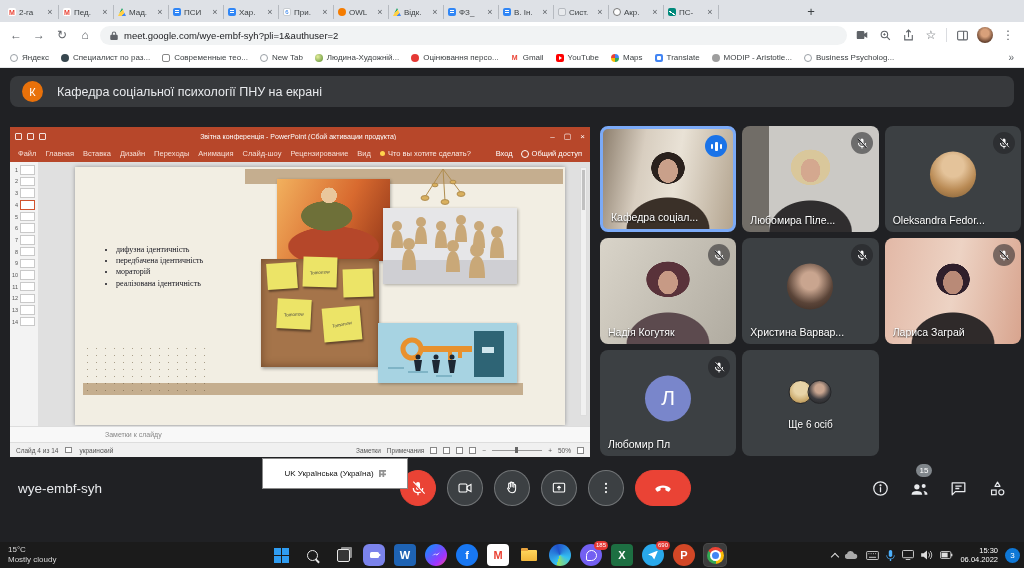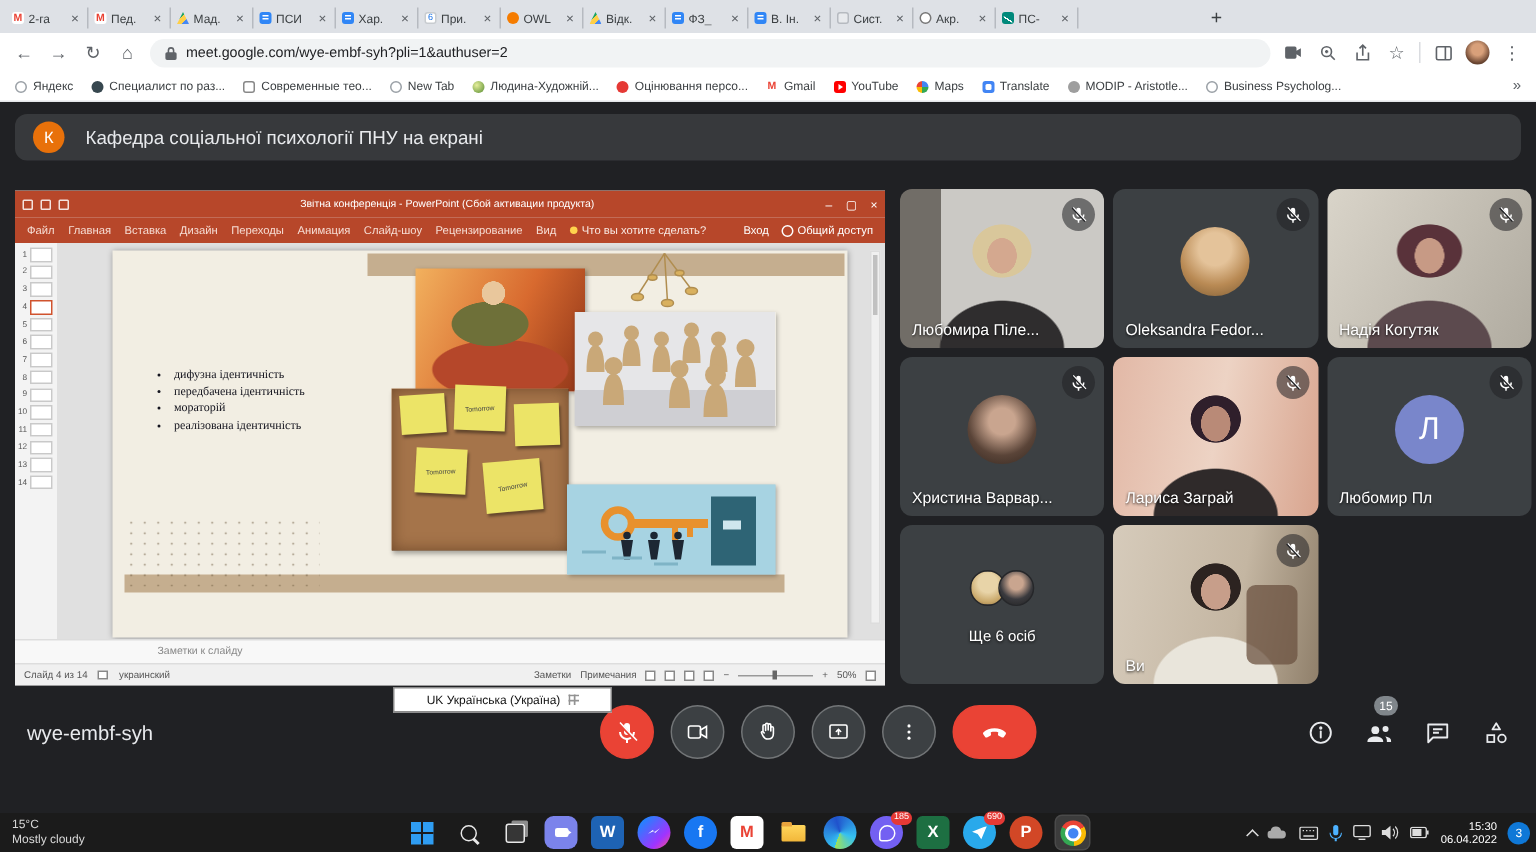--- a/index.html
+++ b/index.html
@@ -138,21 +138,21 @@
 .t7 .av{background:#7986cb}
 .avl{color:#fff;font-size:21px}
 .minis{display:none;position:absolute;left:50%;top:30px;transform:translateX(-50%);z-index:1}
 .tile.overflow .minis{display:flex}
 .minis span{width:24px;height:24px;border-radius:50%;border:1px solid #26272a}
 .minis .m1{background:radial-gradient(circle at 50% 35%,#e8d4a8 35%,#c9a86a 70%,#8a6a3a)}
 .minis .m2{background:radial-gradient(circle at 50% 35%,#c9a58f 25%,#3a3a3e 60%,#222);margin-left:-5px}
 
 
 .meet-code{position:absolute;left:18px;top:481px;color:#e8eaed;font-size:13.5px}
-.lang-popup{position:absolute;left:262px;top:458px;width:146px;height:17px;background:#fff;border:1px solid #8a8a8a;display:flex;align-items:center;justify-content:center;gap:5px;font-size:8px;color:#111;z-index:5}
+.lang-popup{position:absolute;left:262px;top:458px;width:146px;height:31px;background:#fff;border:1px solid #8a8a8a;display:flex;align-items:center;justify-content:center;gap:5px;font-size:8px;color:#111;z-index:5}
 .kgrid{width:7px;height:7px;background-image:linear-gradient(#777 1.4px,transparent 1.4px),linear-gradient(90deg,#777 1.4px,transparent 1.4px);background-size:3.5px 3.5px;opacity:.8}
 .controls{position:absolute;left:400px;top:470px;display:flex;gap:11px;align-items:center}
 .ctl{width:36px;height:36px;border-radius:50%;background:#3c4043;border:1px solid rgba(255,255,255,.28);display:flex;align-items:center;justify-content:center;flex:none}
 .ctl.danger{background:#ea4335;border-color:#ea4335}
 .ctl.end{width:56px;border-radius:18px;background:#ea4335;border-color:#ea4335}
 .right-ctls{position:absolute;right:16px;top:477px;display:flex;gap:17px;align-items:center}
 .rci{position:relative;width:22px;height:22px;display:flex;align-items:center;justify-content:center}
 .pbadge{position:absolute;top:-13px;left:8px;min-width:16px;height:13px;border-radius:8px;background:#80868b;color:#fff;font-size:8px;display:flex;align-items:center;justify-content:center;padding:0 3px}
 
 
@@ -652,20 +652,29 @@
           </span>
         <span>+</span>
         <span>50%</span>
         <span class="vico"></span>
       </span>
     </div>
   </div>
 
   <div class="tiles">
 
+      <div class="tile video t1 speaking">
+
+        <div class="spkb">
+          <i></i>
+          <i></i>
+          <i></i>
+        </div>
+        <div class="tname">Кафедра соціал...</div>
+      </div>
 
       <div class="tile video t2 muted">
 
         <div class="micb">
           <svg width="12" height="12" viewBox="0 0 24 24">
             <path fill="#fff" d="M12 15a3 3 0 0 0 3-3V6a3 3 0 1 0-6 0v6a3 3 0 0 0 3 3z"></path>
             <path fill="#fff" d="M18 12a6 6 0 0 1-12 0H4a8 8 0 0 0 7 7.9V23h2v-3.1A8 8 0 0 0 20 12z"></path>
             <path stroke="#202124" stroke-width="3" d="M4 3l17 18" fill="none"></path>
             <path stroke="#fff" stroke-width="1.6" d="M5 2.5l17 18" fill="none"></path>
           </svg>
@@ -756,33 +765,20 @@
       <div class="tile overflow t8">
 
         <div class="minis">
           <span class="m1"></span>
           <span class="m2"></span>
         </div>
 
         <div class="tname">Ще 6 осіб</div>
       </div>
 
-      <div class="tile video t9 muted">
-
-        <div class="micb">
-          <svg width="12" height="12" viewBox="0 0 24 24">
-            <path fill="#fff" d="M12 15a3 3 0 0 0 3-3V6a3 3 0 1 0-6 0v6a3 3 0 0 0 3 3z"></path>
-            <path fill="#fff" d="M18 12a6 6 0 0 1-12 0H4a8 8 0 0 0 7 7.9V23h2v-3.1A8 8 0 0 0 20 12z"></path>
-            <path stroke="#202124" stroke-width="3" d="M4 3l17 18" fill="none"></path>
-            <path stroke="#fff" stroke-width="1.6" d="M5 2.5l17 18" fill="none"></path>
-          </svg>
-        </div>
-
-        <div class="tname">Ви</div>
-      </div>
     </div>
 
   <div class="meet-code">wye-embf-syh</div>
   <div class="lang-popup">
     <span>UK Українська (Україна)</span>
     <span class="kgrid"></span>
   </div>
   <div class="controls">
     <div class="ctl danger">
       <svg width="16" height="16" viewBox="0 0 24 24">

